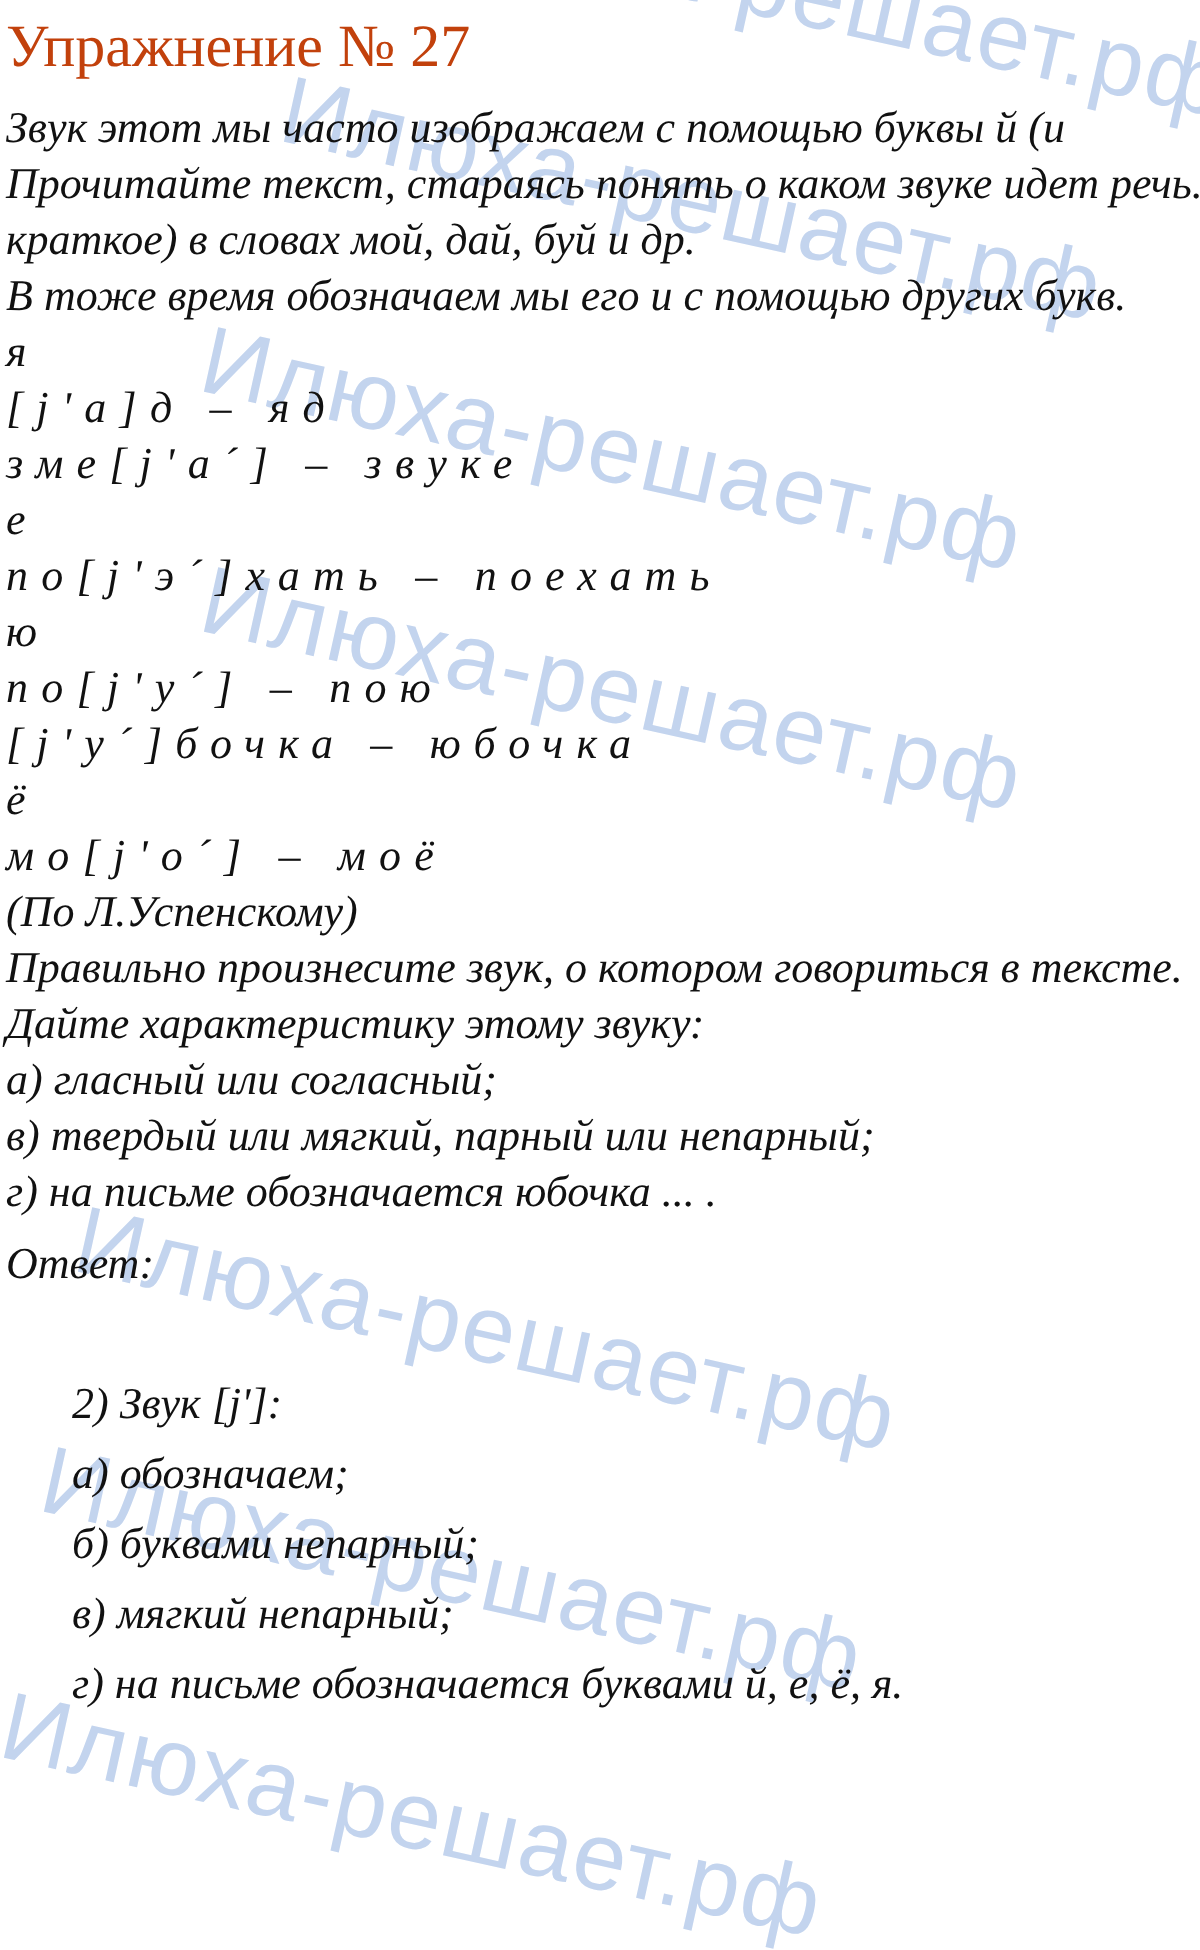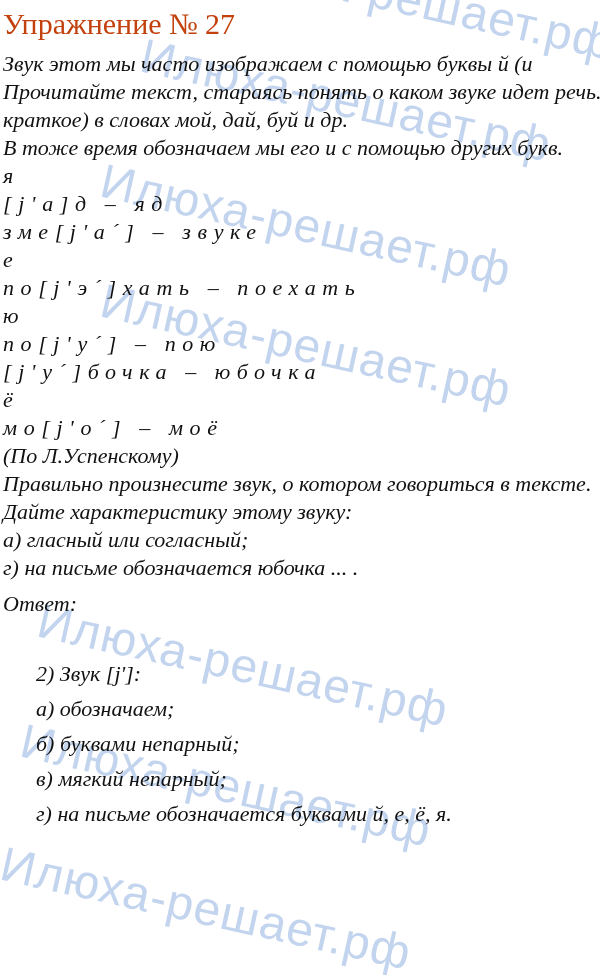--- a/index.html
+++ b/index.html
@@ -89,20 +89,21 @@
       <div class="line spaced">по[j'э´]хать – поехать</div>
       <div class="line spaced">ю</div>
       <div class="line spaced">по[j'у´] – пою</div>
       <div class="line spaced">[j'у´]бочка – юбочка</div>
       <div class="line spaced">ё</div>
       <div class="line spaced">мо[j'о´] – моё</div>
       <div class="line">(По Л.Успенскому)</div>
       <div class="line">Правильно произнесите звук, о котором говориться в тексте.</div>
       <div class="line">Дайте характеристику этому звуку:</div>
       <div class="line">а) гласный или согласный;</div>
+      <div class="line">в) твердый или мягкий, парный или непарный;</div>
       <div class="line">г) на письме обозначается юбочка ... .</div>
     </div>
   <div class="answer-label">Ответ:</div>
   <div id="answers" class="answers">
       <div class="line">&nbsp;</div>
       <div class="line">2) Звук [j']:</div>
       <div class="line">а) обозначаем;</div>
       <div class="line">б) буквами непарный;</div>
       <div class="line">в) мягкий непарный;</div>
       <div class="line">г) на письме обозначается буквами й, е, ё, я.</div>

